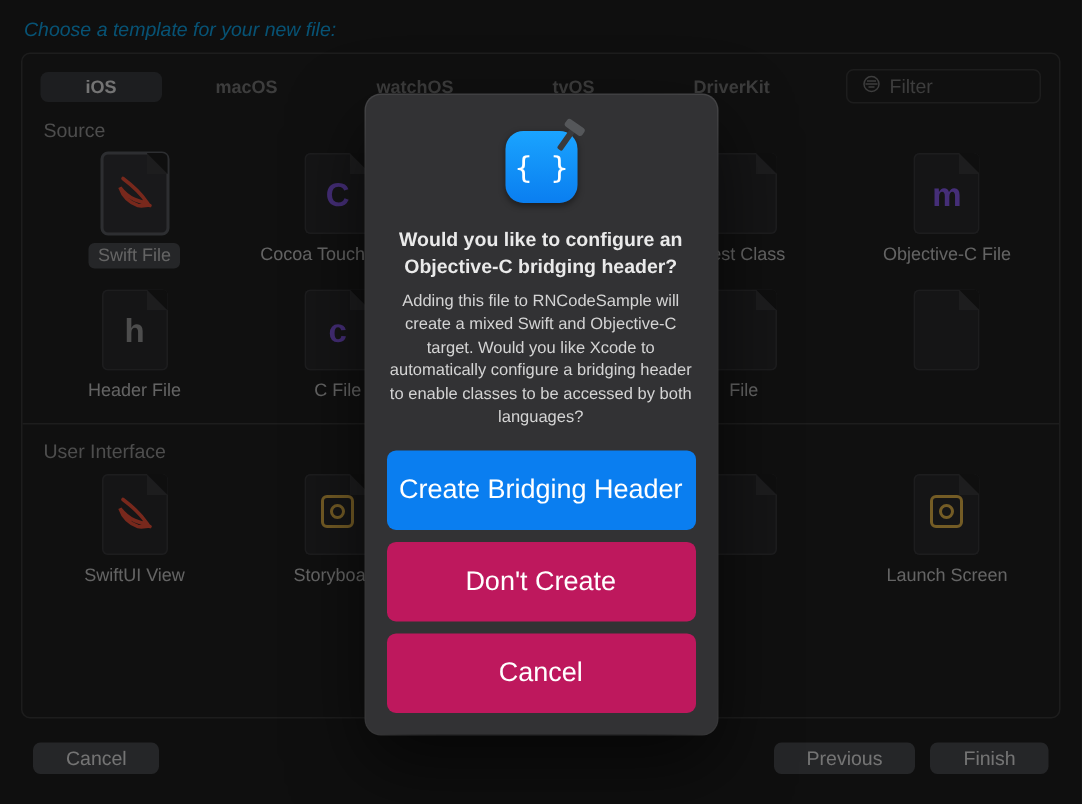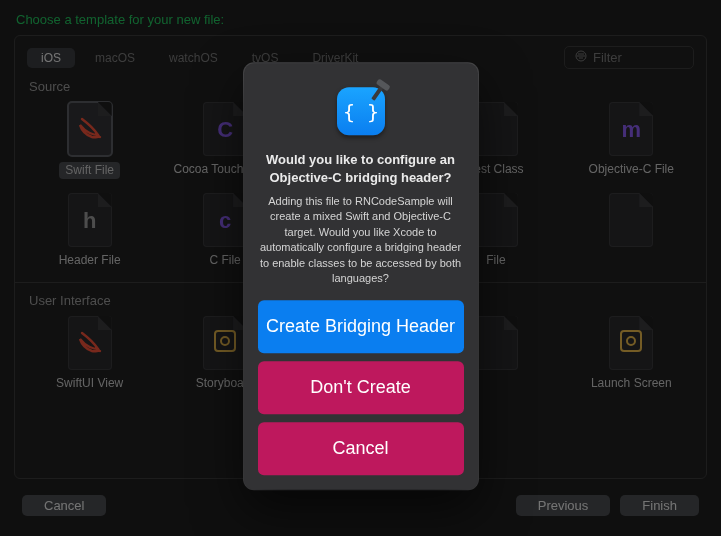--- a/index.html
+++ b/index.html
@@ -9,31 +9,31 @@
     background: #1e1e1e;
     color: #ddd;
     position: relative;
     font-size: 13px;
   }
   .sheet {
     position: absolute; inset: 0;
     background: #1e1e1e;
     padding: 10px 14px 0 14px;
   }
-  .title { color: #22c55e; font-size: 13px; padding: 2px 2px 8px 2px; }
+  .title { color: #0ea5e9; font-size: 13px; padding: 2px 2px 8px 2px; font-style: italic; }
   .panel {
     border: 1px solid #3a3a3a; border-radius: 6px;
     padding: 10px 12px 12px 12px;
     background: #202020;
     height: 444px;
   }
   .tabs-row { display: flex; align-items: center; gap: 6px; margin-bottom: 10px; }
   .tab {
     color: #7a7a7a; font-size: 12px;
-    padding: 3px 14px; border-radius: 5px;
+    padding: 3px 30px; border-radius: 5px; font-weight: bold;
   }
   .tab.sel { background: #3a3c40; color: #e8e8e8; }
   .spacer { flex: 1; }
   .filter {
     display: flex; align-items: flex-start; gap: 6px;
     color: #7a7a7a; border: 1px solid #3a3a3a;
     border-radius: 5px; padding: 3px 10px; width: 130px;
   }
   .filter svg { display:block; }
   .section-label {

